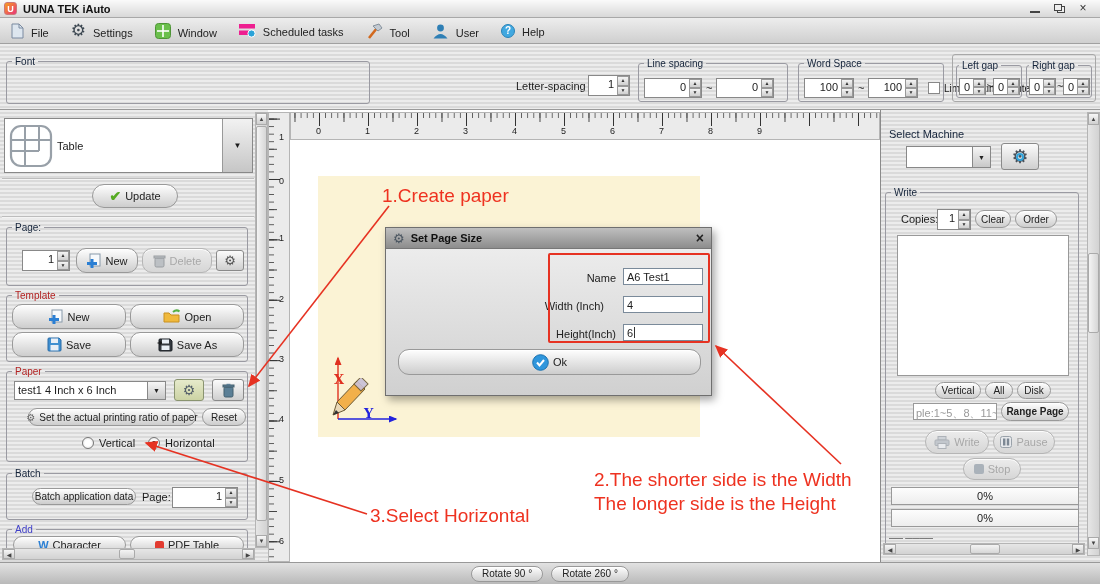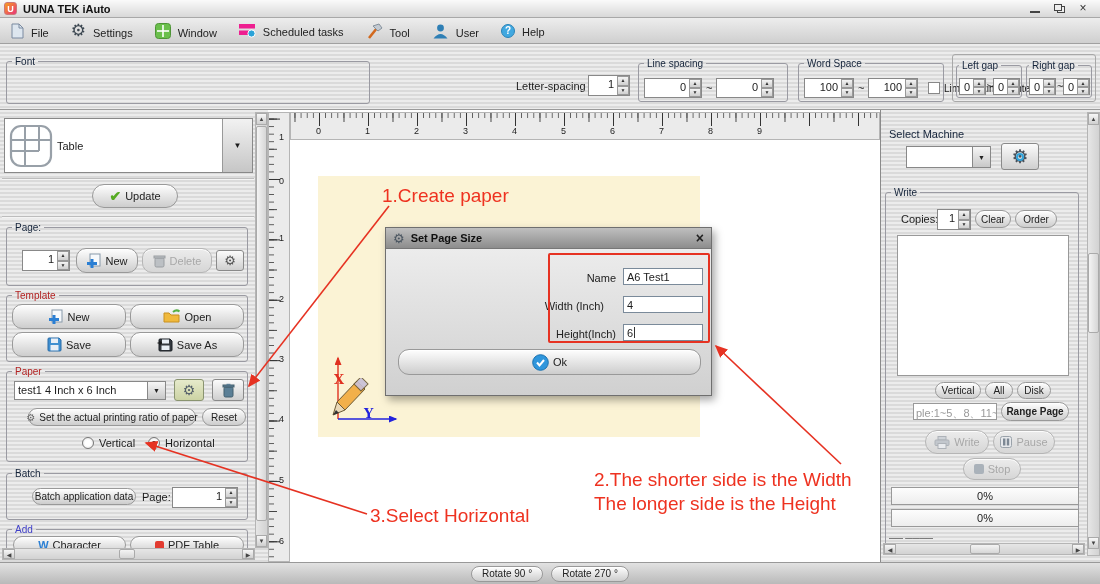--- a/index.html
+++ b/index.html
@@ -687,16 +687,16 @@
     <line x1="389" y1="206" x2="249" y2="386" stroke="#e63222" stroke-width="1.6" marker-end="url(#annarr)"></line>
     <line x1="841" y1="464" x2="716" y2="346" stroke="#e63222" stroke-width="1.6" marker-end="url(#annarr)"></line>
     <line x1="367" y1="514" x2="146" y2="443" stroke="#e63222" stroke-width="1.6" marker-end="url(#annarr)"></line>
   </svg>
 
   <div id="bottombar">
     <button class="pill">
         <span>Rotate 90 °</span>
       </button>
     <button class="pill">
-        <span>Rotate 270 °</span>
+        <span>Rotate 260 °</span>
       </button>
   </div>
 </div>
 
 </body></html>

